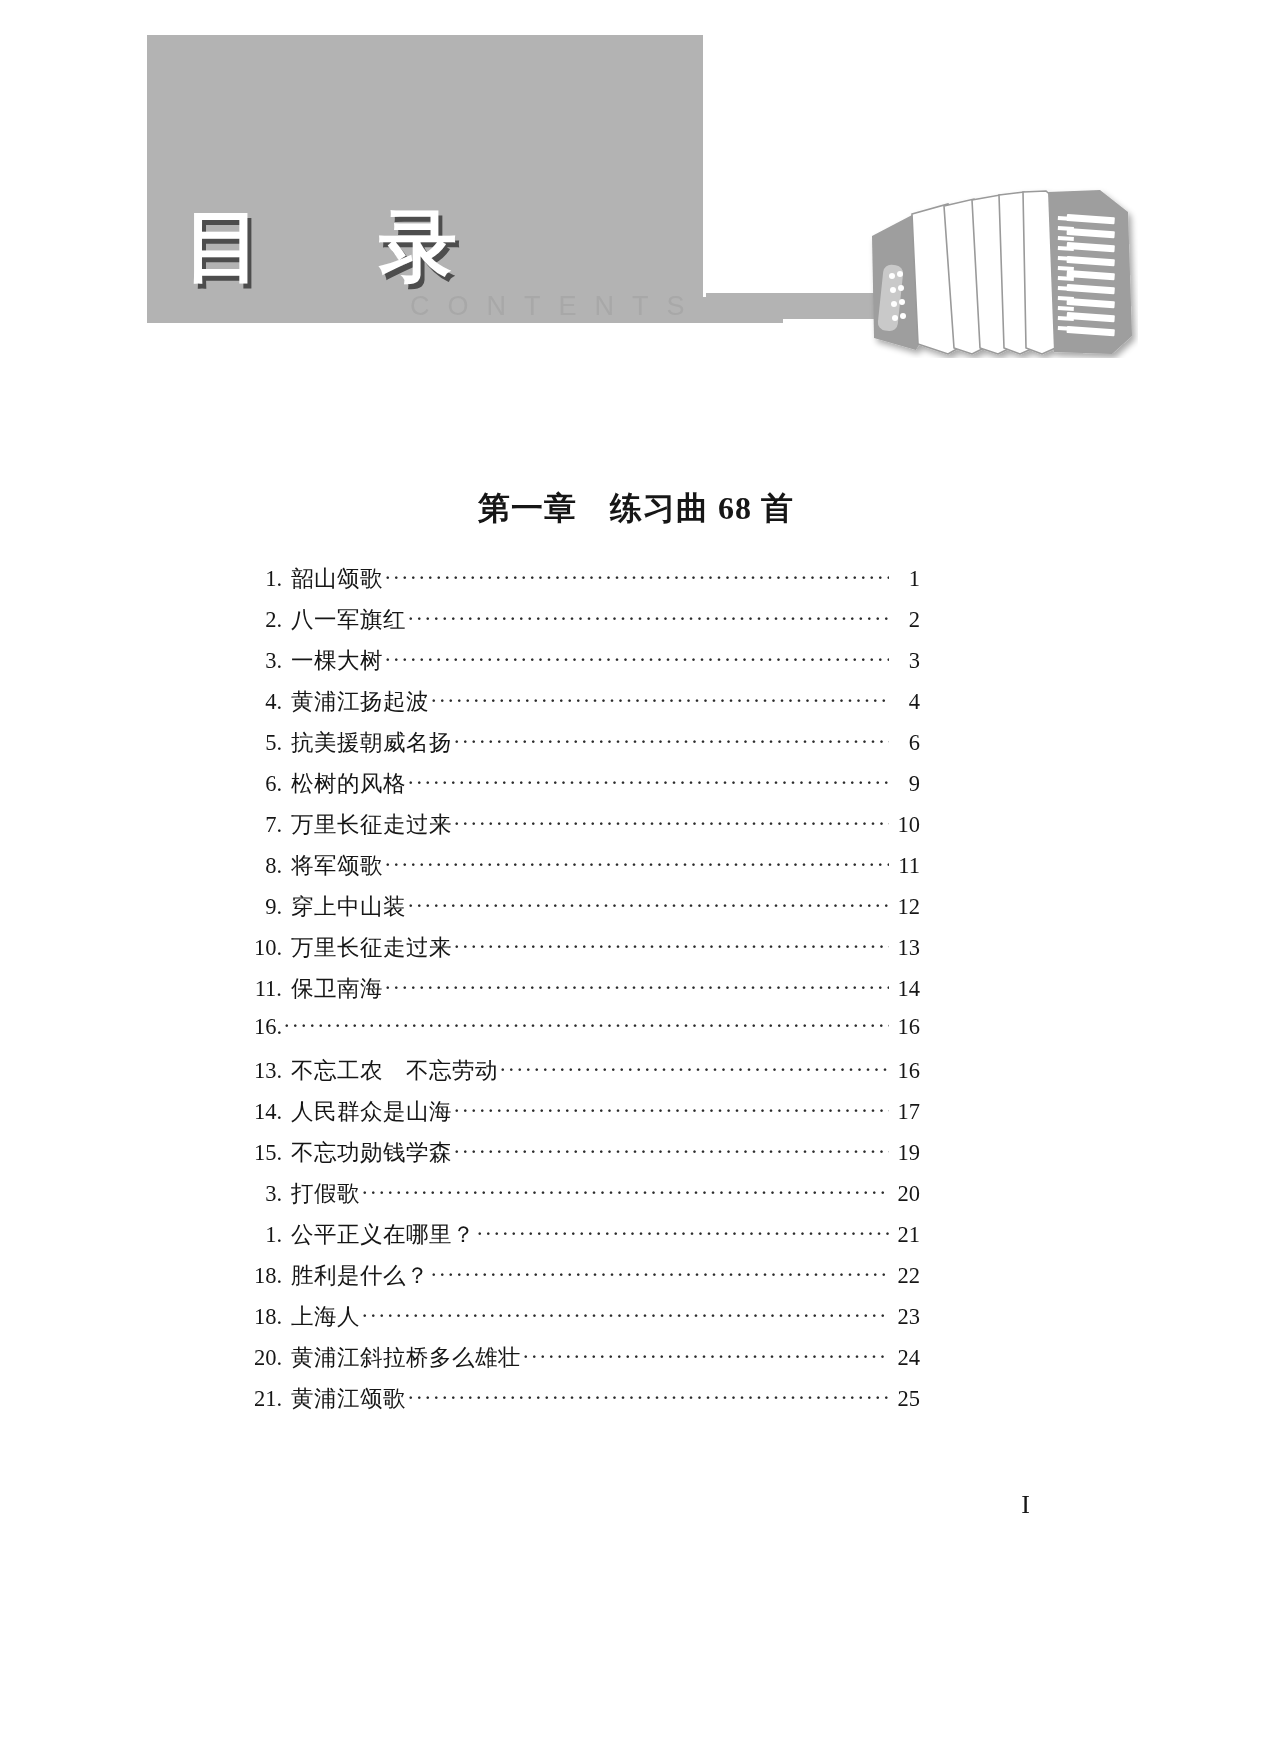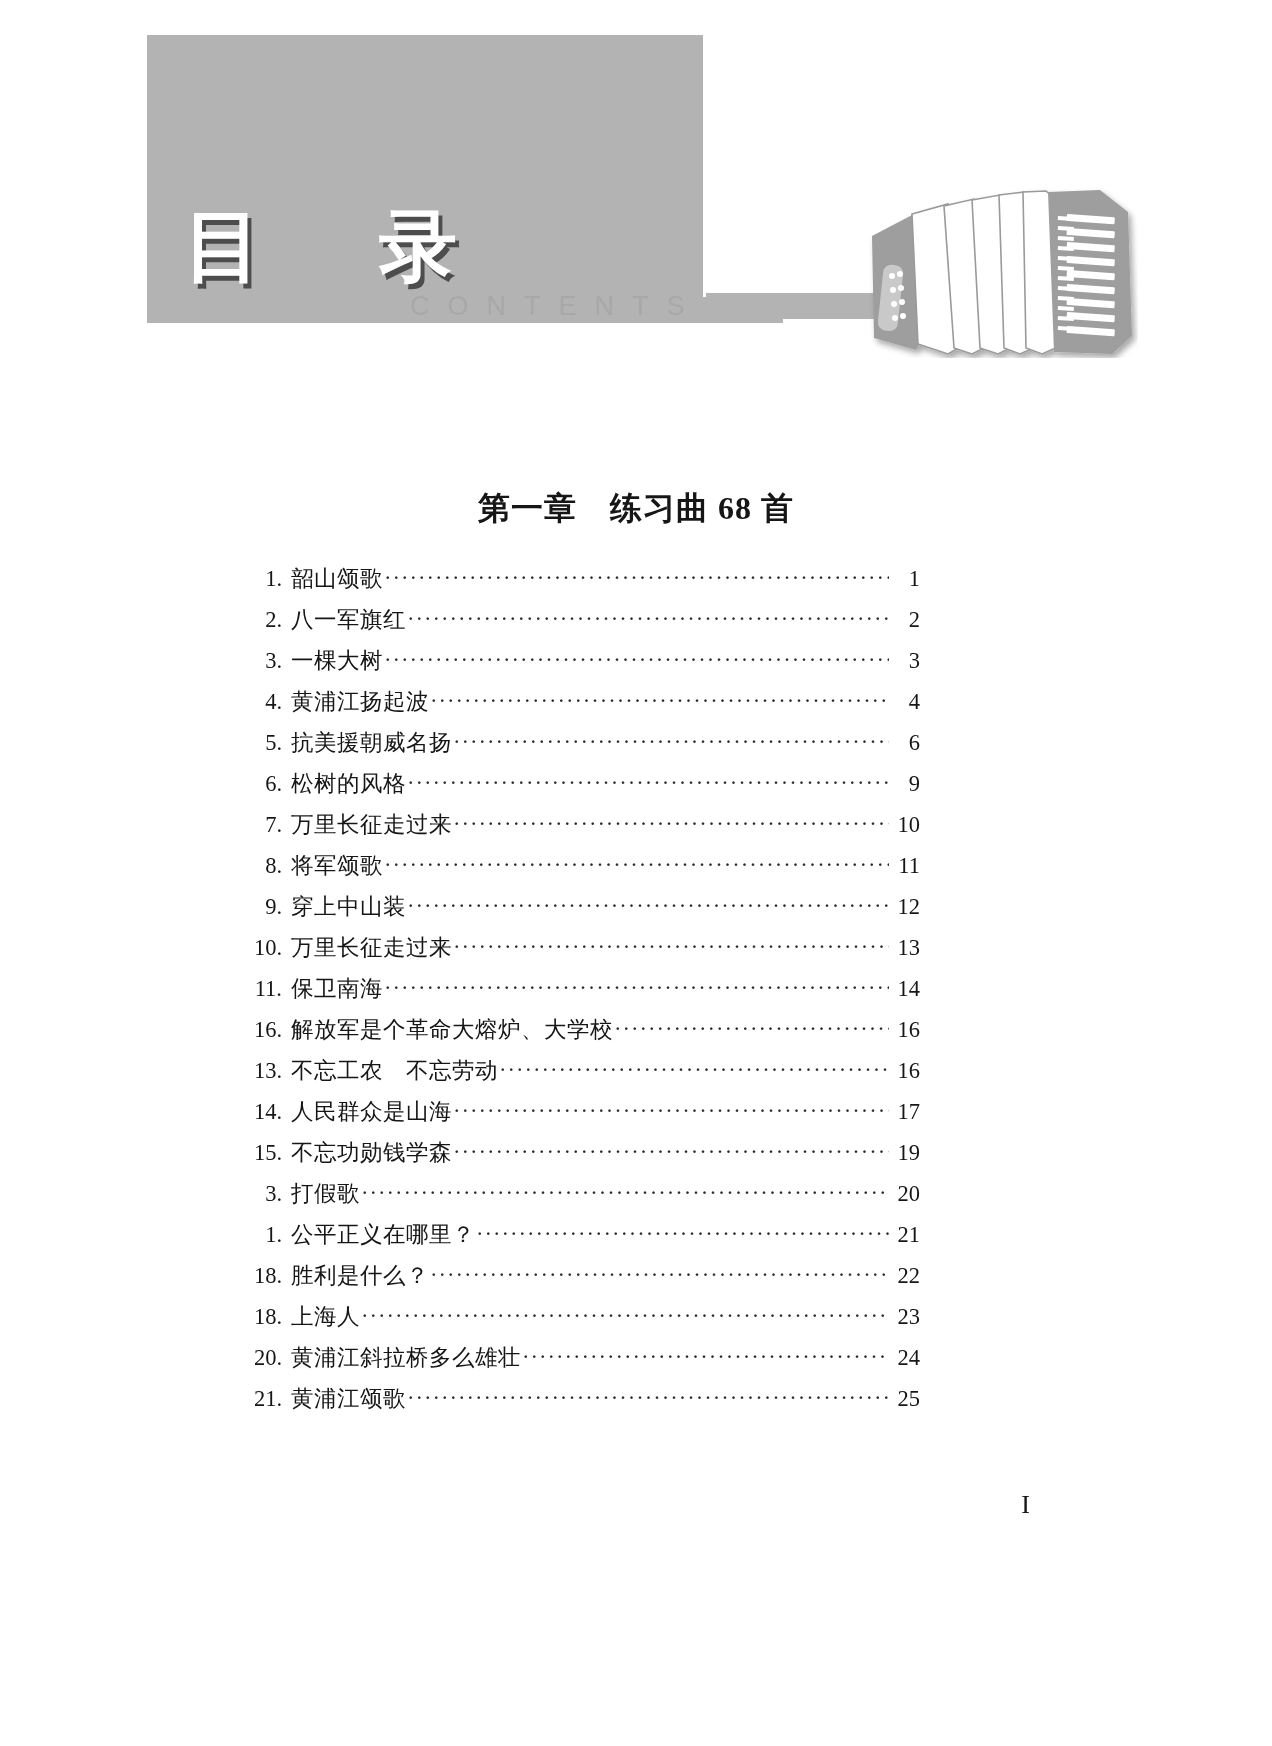--- a/index.html
+++ b/index.html
@@ -245,21 +245,21 @@
     <div class="toc-row"><span class="toc-num">2.</span><span class="toc-title">八一军旗红</span><span class="toc-leader">····································································································</span><span class="toc-page">2</span></div>
     <div class="toc-row"><span class="toc-num">3.</span><span class="toc-title">一棵大树</span><span class="toc-leader">····································································································</span><span class="toc-page">3</span></div>
     <div class="toc-row"><span class="toc-num">4.</span><span class="toc-title">黄浦江扬起波</span><span class="toc-leader">····································································································</span><span class="toc-page">4</span></div>
     <div class="toc-row"><span class="toc-num">5.</span><span class="toc-title">抗美援朝威名扬</span><span class="toc-leader">····································································································</span><span class="toc-page">6</span></div>
     <div class="toc-row"><span class="toc-num">6.</span><span class="toc-title">松树的风格</span><span class="toc-leader">····································································································</span><span class="toc-page">9</span></div>
     <div class="toc-row"><span class="toc-num">7.</span><span class="toc-title">万里长征走过来</span><span class="toc-leader">····································································································</span><span class="toc-page">10</span></div>
     <div class="toc-row"><span class="toc-num">8.</span><span class="toc-title">将军颂歌</span><span class="toc-leader">····································································································</span><span class="toc-page">11</span></div>
     <div class="toc-row"><span class="toc-num">9.</span><span class="toc-title">穿上中山装</span><span class="toc-leader">····································································································</span><span class="toc-page">12</span></div>
     <div class="toc-row"><span class="toc-num">10.</span><span class="toc-title">万里长征走过来</span><span class="toc-leader">····································································································</span><span class="toc-page">13</span></div>
     <div class="toc-row"><span class="toc-num">11.</span><span class="toc-title">保卫南海</span><span class="toc-leader">····································································································</span><span class="toc-page">14</span></div>
-    <div class="toc-row"><span class="toc-num">16.</span><span class="toc-title">解放军是个革命大熔炉、大学校</span><span class="toc-leader">····································································································</span><span class="toc-page">16</span></div>
+    <div class="toc-row"><span class="toc-num">16.</span><span class="toc-leader">····································································································</span><span class="toc-page">16</span></div>
     <div class="toc-row"><span class="toc-num">13.</span><span class="toc-title">不忘工农　不忘劳动</span><span class="toc-leader">····································································································</span><span class="toc-page">16</span></div>
     <div class="toc-row"><span class="toc-num">14.</span><span class="toc-title">人民群众是山海</span><span class="toc-leader">····································································································</span><span class="toc-page">17</span></div>
     <div class="toc-row"><span class="toc-num">15.</span><span class="toc-title">不忘功勋钱学森</span><span class="toc-leader">····································································································</span><span class="toc-page">19</span></div>
     <div class="toc-row"><span class="toc-num">3.</span><span class="toc-title">打假歌</span><span class="toc-leader">····································································································</span><span class="toc-page">20</span></div>
     <div class="toc-row"><span class="toc-num">1.</span><span class="toc-title">公平正义在哪里？</span><span class="toc-leader">····································································································</span><span class="toc-page">21</span></div>
     <div class="toc-row"><span class="toc-num">18.</span><span class="toc-title">胜利是什么？</span><span class="toc-leader">····································································································</span><span class="toc-page">22</span></div>
     <div class="toc-row"><span class="toc-num">18.</span><span class="toc-title">上海人</span><span class="toc-leader">····································································································</span><span class="toc-page">23</span></div>
     <div class="toc-row"><span class="toc-num">20.</span><span class="toc-title">黄浦江斜拉桥多么雄壮</span><span class="toc-leader">····································································································</span><span class="toc-page">24</span></div>
     <div class="toc-row"><span class="toc-num">21.</span><span class="toc-title">黄浦江颂歌</span><span class="toc-leader">····································································································</span><span class="toc-page">25</span></div>
   </div>

